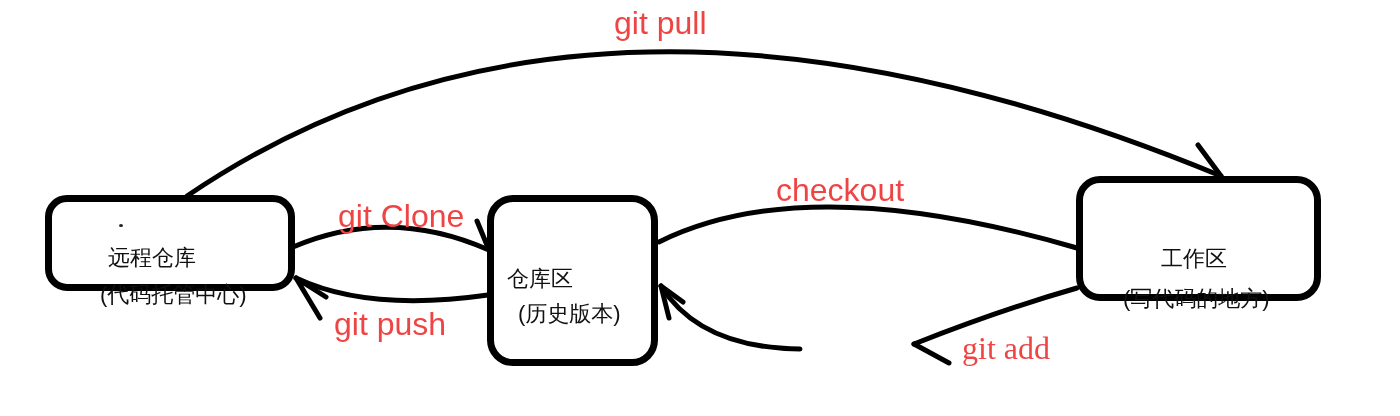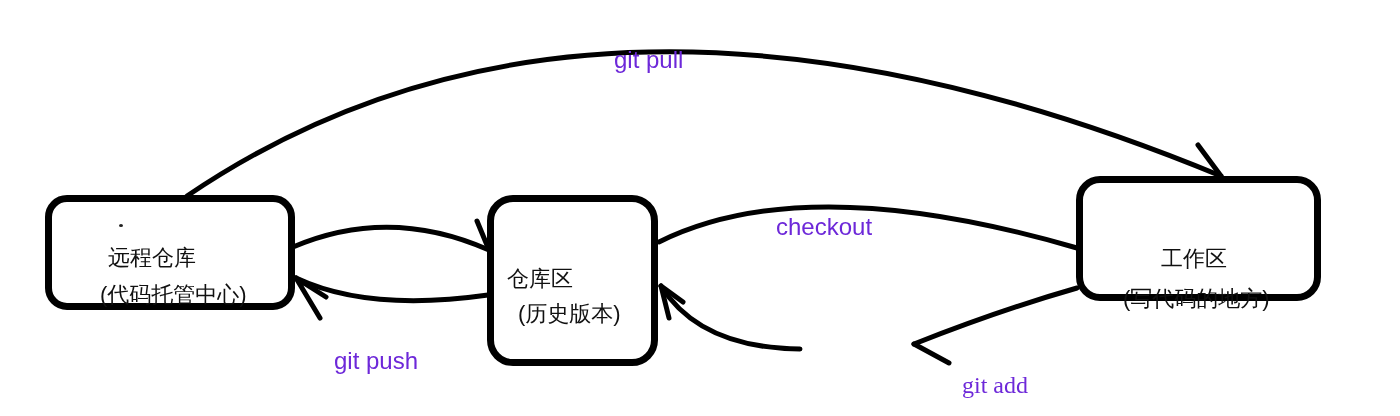--- a/index.html
+++ b/index.html
@@ -15,25 +15,25 @@
   .node{
     position:absolute;z-index:2;
     background:#ffffff;border:7px solid #000;
     box-sizing:border-box;
   }
   .node .line{
     position:absolute;color:#111;
     font-size:22px;line-height:1.2;white-space:nowrap;
   }
   .edge-label{
-    position:absolute;z-index:3;color:#6d28d9;
-    font-size:24px;line-height:1.1;white-space:nowrap;margin-top:41px;
+    position:absolute;z-index:3;color:#ef4444;
+    font-size:32px;line-height:1.1;white-space:nowrap;
   }
   
-  .node-remote{left:45px;top:195px;width:250px;height:115px;border-radius:22px;}
+  .node-remote{left:45px;top:195px;width:250px;height:96px;border-radius:22px;}
   .node-remote .l1{left:56px;top:43px;}
   .node-remote .l2{left:48px;top:80px;}
   .node-repo{left:487px;top:195px;width:171px;height:171px;border-radius:26px;}
   .node-repo .l1{left:13px;top:64px;}
   .node-repo .l2{left:24px;top:99px;}
   .node-stage{left:808px;top:306px;width:106px;height:91px;border-width:6px;border-radius:20px;}
   .node-stage .l1{left:13px;top:27px;font-size:25px;}
   .node-work{left:1076px;top:176px;width:245px;height:125px;border-radius:24px;}
   .node-work .l1{left:78px;top:63px;}
   .node-work .l2{left:40px;top:103px;}
@@ -84,19 +84,20 @@
     <span class="line l2">(历史版本)</span>
   </div>
 
 
   <div class="node node-work">
     <span class="line l1">工作区</span>
     <span class="line l2">(写代码的地方)</span>
   </div>
 
   <div class="edge-label lbl-pull">git pull</div>
+  <div class="edge-label lbl-clone">git Clone</div>
   <div class="edge-label lbl-push">git push</div>
   <div class="edge-label lbl-checkout">checkout</div>
   <div class="edge-label lbl-add">git add</div>
 
   <div class="ink-dot"></div>
 
 </div>
 
 </body></html>

